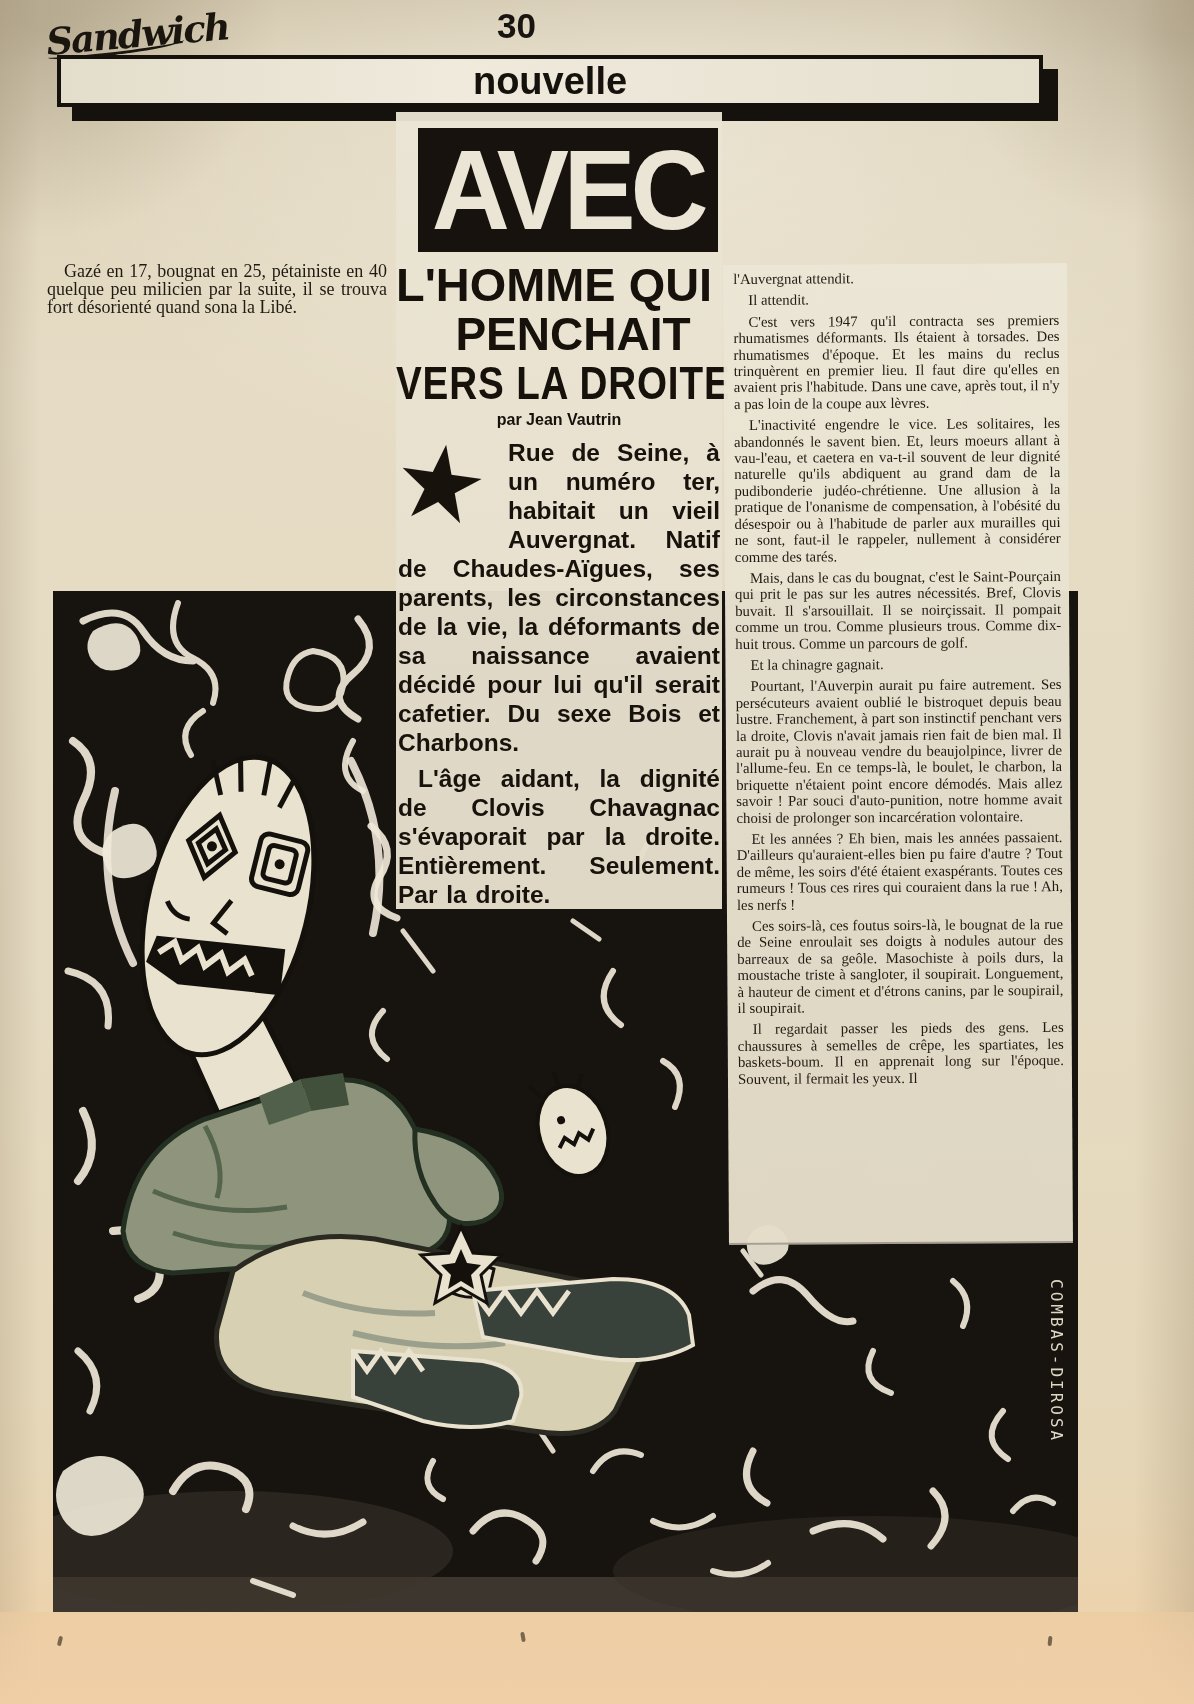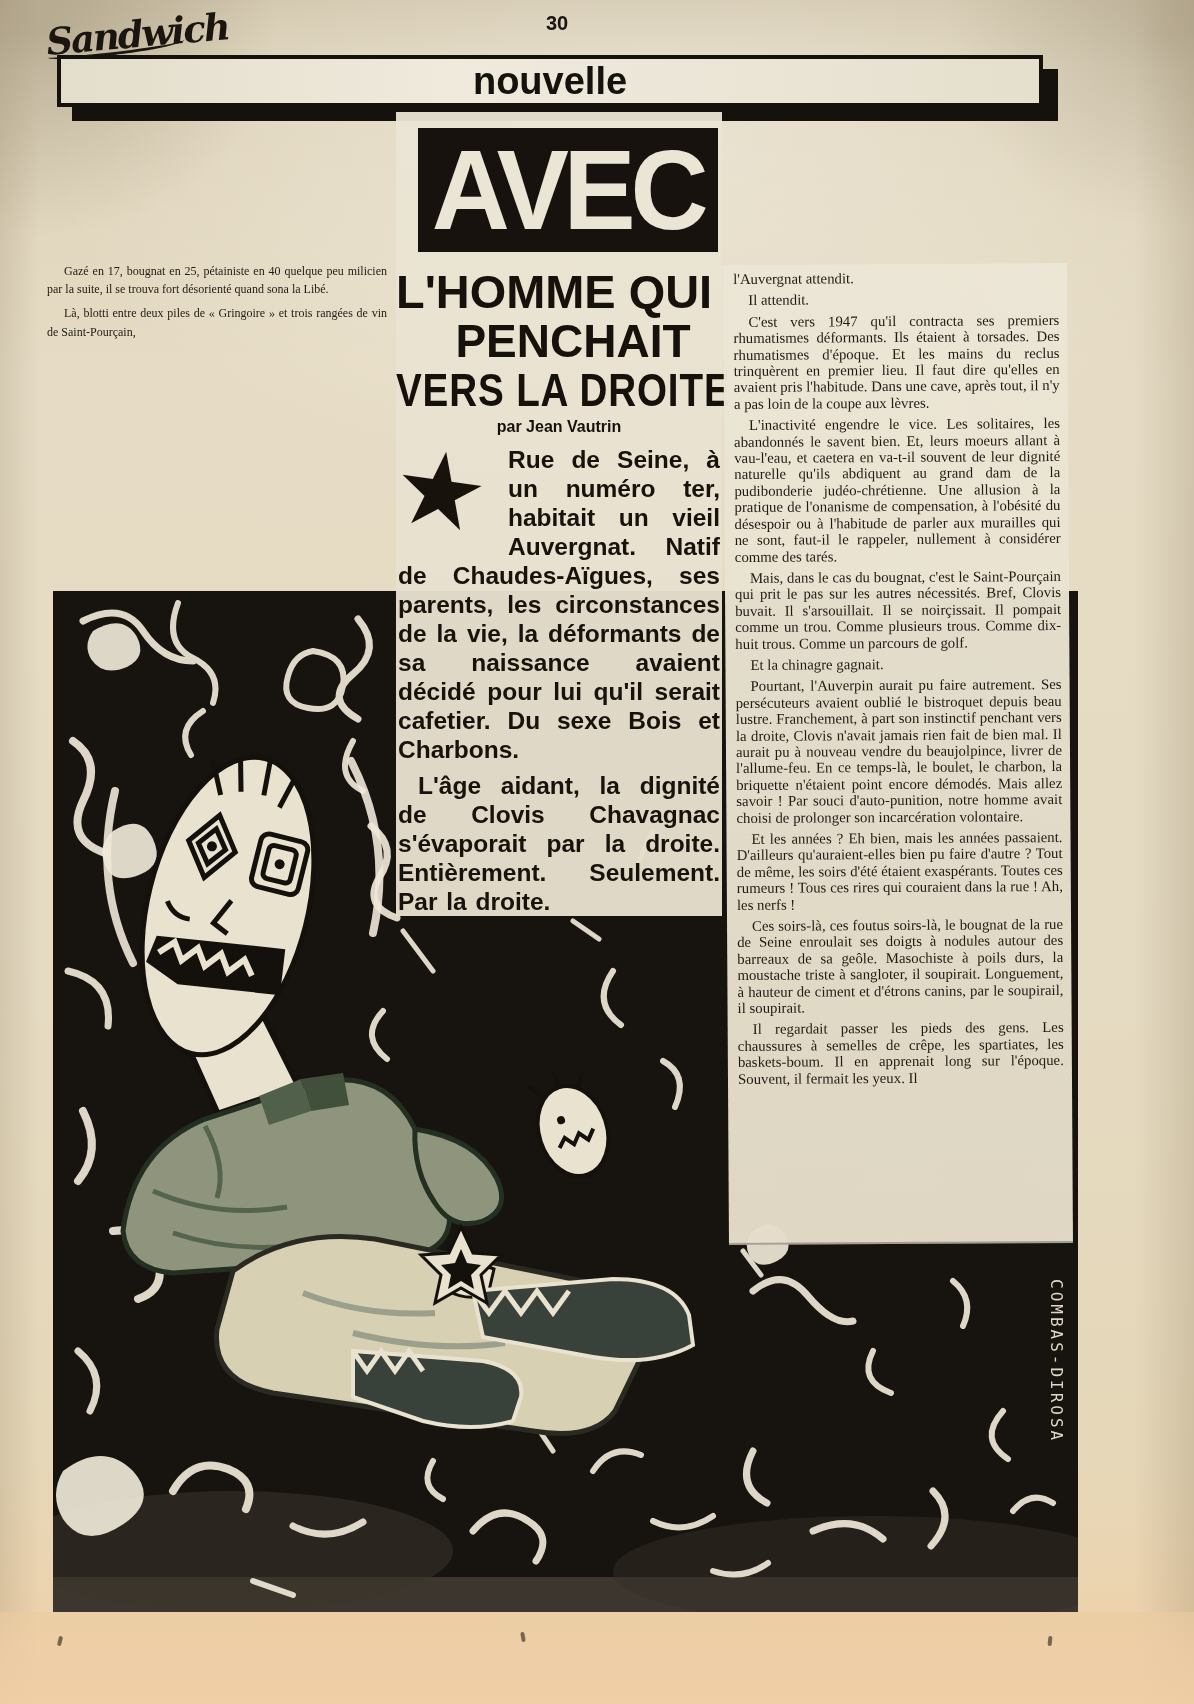--- a/index.html
+++ b/index.html
@@ -15,43 +15,43 @@
   .stain.tr{right:-70px;top:-50px;width:320px;height:280px;background:radial-gradient(ellipse at 70% 30%,rgba(104,92,70,.22),rgba(104,92,70,0) 70%);}
   .stain.re{right:0;top:0;width:60px;height:100%;background:linear-gradient(90deg,rgba(130,112,84,0),rgba(130,112,84,.22));}
   .stain.le{left:0;top:0;width:40px;height:100%;background:linear-gradient(270deg,rgba(130,112,84,0),rgba(130,112,84,.18));}
   .pink-band{position:absolute;left:0;top:1612px;width:1194px;height:92px;
     background:linear-gradient(180deg,rgba(236,203,160,.65),rgba(240,206,166,.95));}
 
   .logo{position:absolute;left:46px;top:12px;font-family:"DejaVu Serif",serif;font-style:italic;
     font-weight:bold;font-size:37px;color:#1a150f;transform:rotate(-5deg);letter-spacing:-2px;}
   .logo::after{content:"";position:absolute;left:0;bottom:3px;width:138px;height:10px;
     border-bottom:3px solid #1a150f;border-radius:0 0 70% 40%;transform:rotate(-1deg);}
-  .pagenum{position:absolute;left:497px;top:12px;width:120px;text-align:center;
-    font-family:"Liberation Sans",sans-serif;font-weight:bold;font-size:20px;color:#181410;}
+  .pagenum{position:absolute;left:497px;top:6px;width:120px;text-align:left;
+    font-family:"Liberation Sans",sans-serif;font-weight:bold;font-size:35px;color:#181410;}
 
   .banner{position:absolute;left:57px;top:55px;width:978px;height:44px;
     border:4px solid #15110d;background:linear-gradient(90deg,#e3ddcb,#efeadc 40%,#e9e4d4 75%,#e5dfcd);
     box-shadow:15px 14px 0 #15110d;display:flex;align-items:center;justify-content:center;}
   .banner span{font-family:"Liberation Sans",sans-serif;font-weight:bold;font-size:38px;color:#15110d;letter-spacing:0;}
 
   
   .art{position:absolute;left:53px;top:591px;width:1025px;height:1021px;}
 
   
   .col-left{position:absolute;left:47px;top:262px;width:340px;color:#201a12;
-    font-size:12px;line-height:18.2px;text-align:justify;}
+    font-size:18px;line-height:18.2px;text-align:justify;}
   .col-left p{margin:0 0 6px 0;text-indent:17px;}
 
   .col-mid{position:absolute;left:396px;top:112px;width:326px;min-height:794px;
     background:linear-gradient(180deg,rgba(235,229,213,.95),rgba(230,222,203,.97));}
   .avec-box{margin:16px 0 0 22px;width:300px;height:124px;background:#17120d;
     display:flex;align-items:center;justify-content:center;}
   .avec-box span{font-family:"Liberation Sans",sans-serif;font-weight:bold;font-size:104px;
     letter-spacing:-5px;color:#eae5d5;transform:scale(1.04,1.08);}
-  .subtitle{margin-top:16px;font-family:"Liberation Sans",sans-serif;font-weight:bold;color:#16110b;}
+  .subtitle{margin-top:9px;font-family:"Liberation Sans",sans-serif;font-weight:bold;color:#16110b;}
   .subtitle div{font-size:46px;line-height:49px;white-space:nowrap;}
   .sub1{transform:scaleX(1.02);transform-origin:0 50%;}
   .sub2{text-align:center;transform:translateX(14px);}
   .sub3{transform:scaleX(.84);transform-origin:0 50%;letter-spacing:1px;}
   .byline{font-family:"Liberation Sans",sans-serif;font-weight:bold;font-size:16px;
     text-align:center;color:#16110b;margin-top:3px;}
   .lead{margin-top:9px;padding:0 2px;font-family:"Liberation Sans",sans-serif;font-weight:bold;
     font-size:24.5px;line-height:29px;text-align:justify;color:#17120c;word-spacing:2px;}
   .lead .star{float:left;width:112px;font-size:104px;line-height:86px;text-indent:0;
     transform:rotate(8deg);margin:4px 2px 0 -4px;color:#17120c;font-family:"DejaVu Sans",sans-serif;}
@@ -203,21 +203,20 @@
       <circle cx="-8" cy="-14" r="4" fill="#14110d"></circle>
       <path d="M-18 12 l8 -8 l7 9 l8 -9 l7 9 l8 -9" stroke="#14110d" stroke-width="4" fill="none"></path>
       <path d="M-20 -42 l-8 -14 M0 -46 l0 -16 M18 -40 l8 -12" stroke="#14110d" stroke-width="4"></path>
     </g>
 
     <text transform="rotate(90 998 688)" x="998" y="688" fill="#ded7c4" font-size="16" font-family="DejaVu Sans Mono, monospace" letter-spacing="3">COMBAS-DIROSA</text>
   </svg>
 
   <div class="col-left">
     <p>Gazé en 17, bougnat en 25, pétainiste en 40 quelque peu milicien par la suite, il se trouva fort désorienté quand sona la Libé.</p>
-    <p>Là, blotti entre deux piles de « Gringoire » et trois rangées de vin de Saint-Pourçain,</p>
   </div>
 
   <div class="col-mid">
     <div class="avec-box">
       <span>AVEC</span>
     </div>
     <div class="subtitle">
       <div class="sub1">L'HOMME QUI</div>
       <div class="sub2">PENCHAIT</div>
       <div class="sub3">VERS LA DROITE</div>

